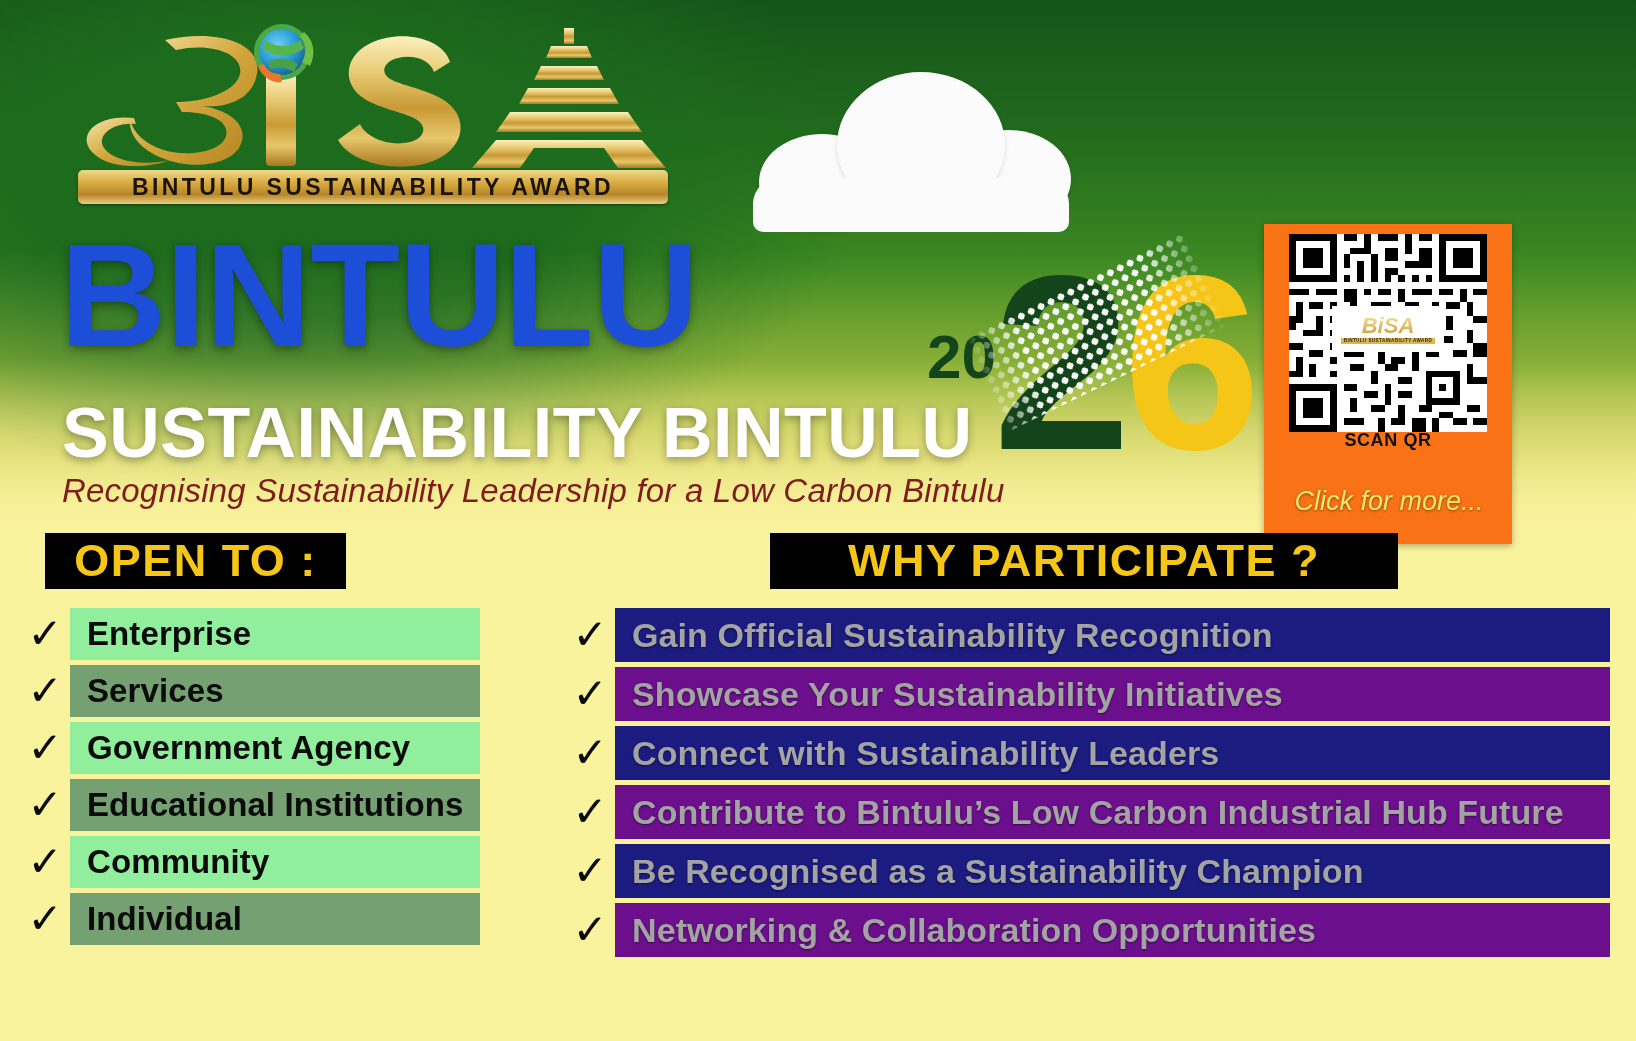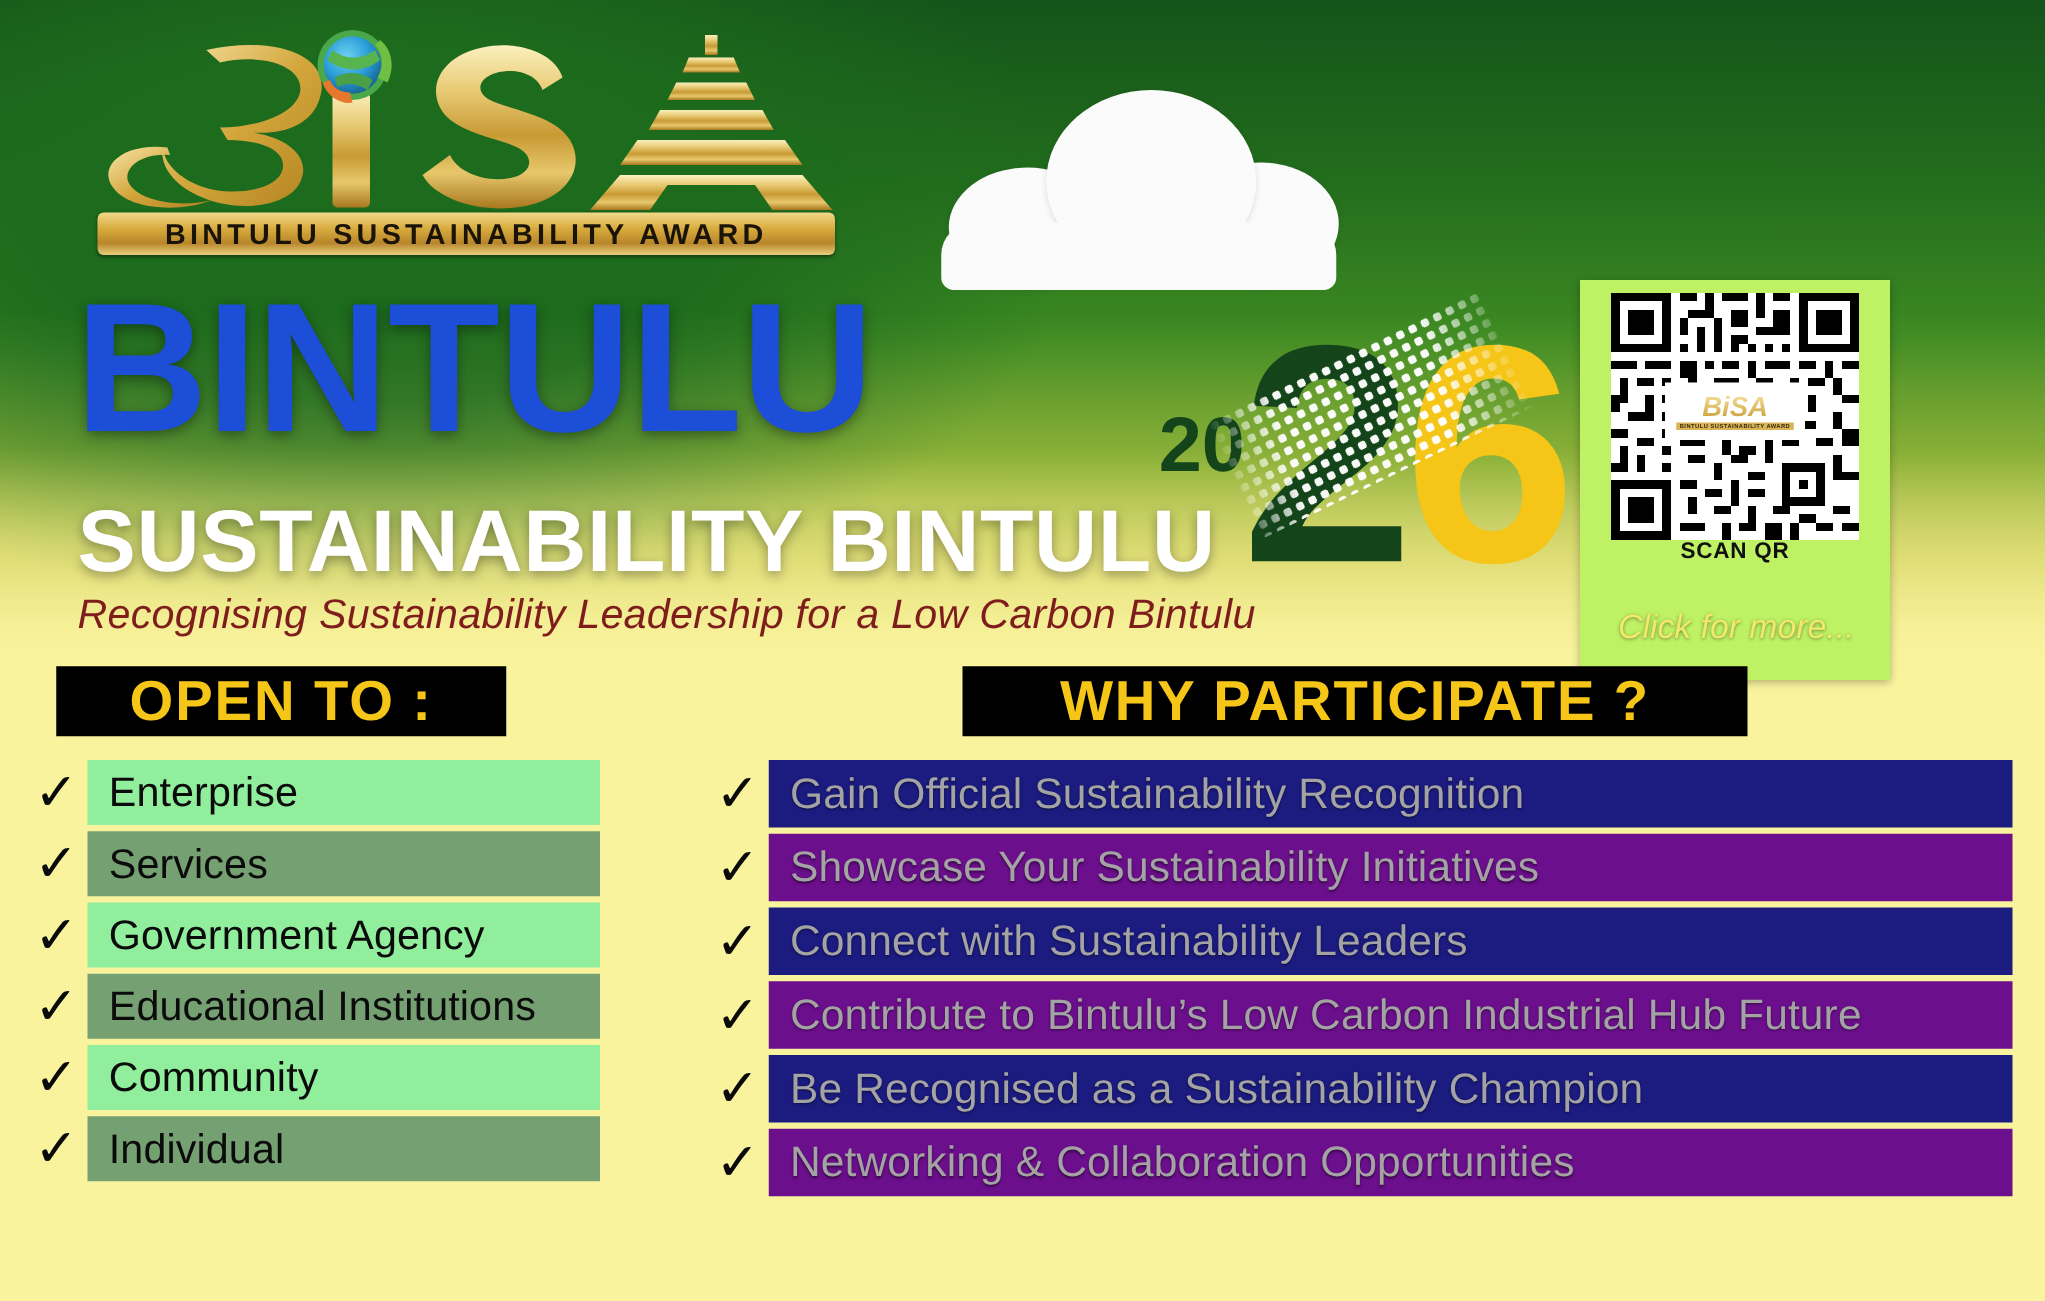--- a/index.html
+++ b/index.html
@@ -159,21 +159,21 @@
     background-size:11px 11px;
     -webkit-mask-image:linear-gradient(100deg, rgba(0,0,0,0) 0%, #000 22%, #000 72%, rgba(0,0,0,0) 100%);
             mask-image:linear-gradient(100deg, rgba(0,0,0,0) 0%, #000 22%, #000 72%, rgba(0,0,0,0) 100%);
     opacity:0.97;
   }
 
   
   .qr-card {
     position:absolute; left:1264px; top:224px;
     width:248px; height:320px;
-    background:#bef264;
+    background:#f97316;
     padding:10px 10px 4px 10px;
     box-shadow:0 2px 7px rgba(0,0,0,0.3);
   }
   .qr-img { position:relative; width:228px; height:198px; }
   .qr-canvas { position:absolute; left:8px; top:0; width:212px; height:198px; }
   .qr-logo {
     position:absolute; left:58px; top:72px;
     width:112px; height:46px;
     background:#ffffff;
     display:flex; flex-direction:column; align-items:center; justify-content:center;
@@ -204,42 +204,42 @@
   
   .banner {
     position:absolute; background:#000000;
     display:flex; align-items:center; justify-content:center;
   }
   .banner span {
     font-size:45px; font-weight:bold; color:#F5C518;
     letter-spacing:1.5px;
     font-family:"Liberation Sans", sans-serif;
   }
-  .banner-left  { left:45px;  top:533px; width:360px; height:56px; }
+  .banner-left  { left:45px;  top:533px; width:301px; height:56px; }
   .banner-right { left:770px; top:533px; width:628px; height:56px; }
 
   
   .col { position:absolute; }
   .col-left  { left:20px;  top:608px; width:460px; }
   .col-right { left:565px; top:608px; width:1045px; }
 
   .row { display:flex; align-items:center; margin-bottom:5px; }
   .check {
     width:50px; flex:0 0 50px; text-align:center;
     font-size:42px; font-weight:bold; color:#0a0a0a; line-height:1;
     font-family:"DejaVu Sans", sans-serif;
   }
   .pill {
     flex:1 1 auto;
     height:52px;
     display:flex; align-items:center;
     padding-left:17px;
   }
   .pill span {
-    font-size:33px; font-weight:normal; letter-spacing:0.1px;
+    font-size:33px; font-weight:bold; letter-spacing:0.1px;
     font-family:"Liberation Sans", sans-serif;
     white-space:nowrap;
   }
   .col-left .pill span  { color:#0b0b0b; }
   .col-right .pill span { color:#a3a3a3; text-shadow:0 1px 2px rgba(0,0,0,0.5); }
   .col-right .pill { height:54px; }
   .col-right .pill span { font-size:34px; }
 </style>
 </head>
 <body>

